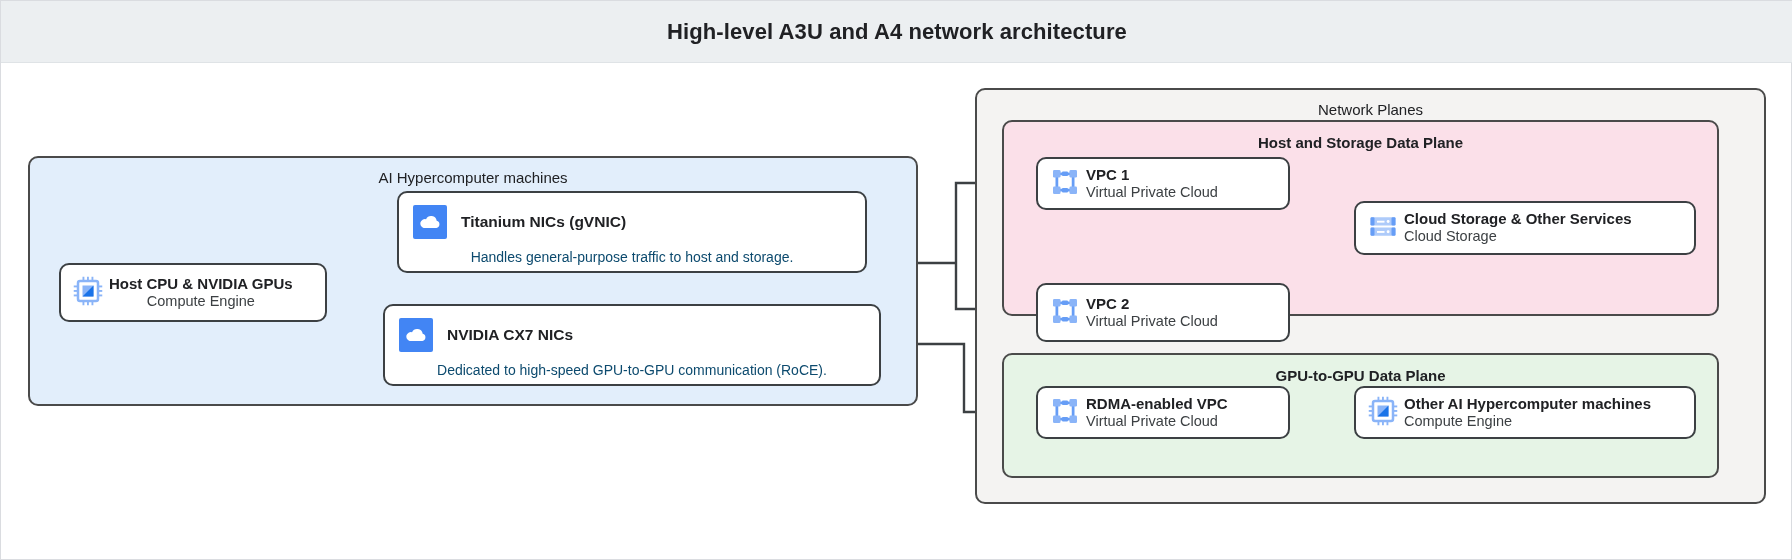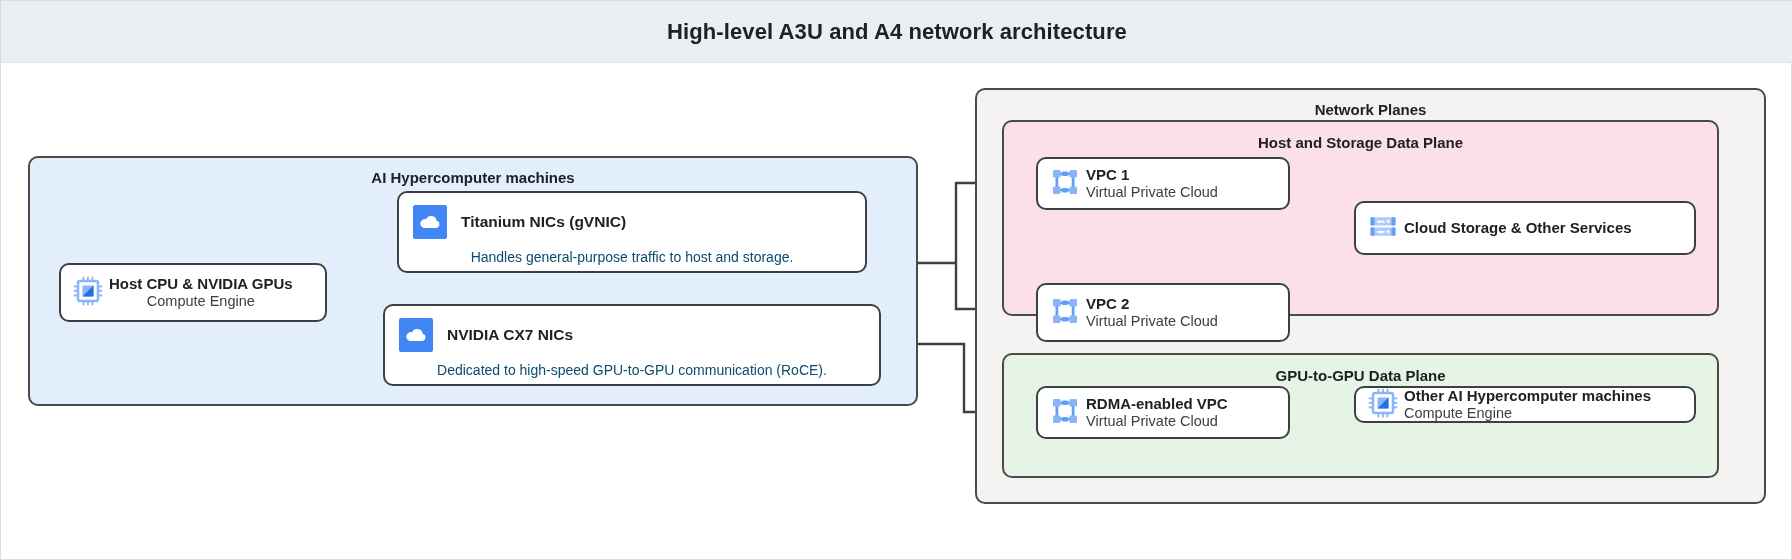--- a/index.html
+++ b/index.html
@@ -12,21 +12,21 @@
   .titlebar{position:absolute;left:0;top:0;width:1792px;height:62px;
             background:#eceff1;border-bottom:1px solid #dfe3e6;box-sizing:border-box;
             display:flex;align-items:center;justify-content:center;}
   .titlebar .t{font-size:22px;font-weight:bold;color:#202124;letter-spacing:.1px;}
 
   
   #canvas{position:absolute;left:0;top:62px;width:1790px;height:496px;background:#fff;}
   #wires{position:absolute;left:0;top:0;width:1790px;height:496px;pointer-events:none;}
 
   .grp{position:absolute;box-sizing:border-box;border:2px solid #4a4a4a;border-radius:10px;}
-  .grp > .glab{position:absolute;left:0;right:0;text-align:center;color:#202124;font-weight:bold;}
+  .grp > .glab{position:absolute;left:0;right:0;text-align:center;color:#202124;}
 
   .grp-blue{background:#e2eefb;}
   .grp-grey{background:#f4f3f2;}
   .grp-pink{background:#fbe0e9;padding-left:11px;}
   .grp-green{background:#e6f4e6;}
 
   .lab-reg{font-size:15px;font-weight:normal;}
   .lab-bold{font-size:15px;font-weight:bold;}
 
   
@@ -213,20 +213,21 @@
             <rect x="2" y="13.2" width="20" height="6.6" rx="1" fill="#aecbfa"></rect>
             <rect x="2" y="13.2" width="3.2" height="6.6" rx="1" fill="#669df6"></rect>
             <rect x="18.8" y="13.2" width="3.2" height="6.6" rx="1" fill="#669df6"></rect>
             <rect x="7.2" y="16" width="6" height="1.5" fill="#fff"></rect>
             <circle cx="16.1" cy="16.6" r="1.15" fill="#fff"></circle>
           </g>
         </svg>
       </span>
       <span class="txt">
         <span class="n1">Cloud Storage &amp; Other Services</span>
+        <span class="n2">Cloud Storage</span>
       </span>
     </div>
 
     <div class="grp grp-green" style="left:1001px;top:290px;width:717px;height:125px;">
       <div class="glab lab-bold" style="top:12px;">GPU-to-GPU Data Plane</div>
     </div>
 
     <div class="node" style="left:1035px;top:323px;width:254px;height:53px;">
       <span class="ico">
         <svg width="30" height="30" viewBox="0 0 24 24">
@@ -242,21 +243,21 @@
               <rect x="9.6" y="16.8" width="4.8" height="3.6" rx="0.8"></rect>
           </g>
         </svg>
       </span>
       <span class="txt">
         <span class="n1">RDMA-enabled VPC</span>
         <span class="n2">Virtual Private Cloud</span>
       </span>
     </div>
 
-    <div class="node" style="left:1353px;top:323px;width:342px;height:37px;">
+    <div class="node" style="left:1353px;top:323px;width:342px;height:53px;">
       <span class="ico">
         <svg width="30" height="30" viewBox="0 0 24 24">
           <g fill="#8ab4f8">
             <rect x="7.6" y="0.6" width="1.5" height="3"></rect>
               <rect x="11.2" y="0.6" width="1.5" height="3"></rect>
               <rect x="14.8" y="0.6" width="1.5" height="3"></rect>
             <rect x="7.6" y="20.4" width="1.5" height="3"></rect>
               <rect x="11.2" y="20.4" width="1.5" height="3"></rect>
               <rect x="14.8" y="20.4" width="1.5" height="3"></rect>
             <rect x="0.6" y="7.6" width="3" height="1.5"></rect>

